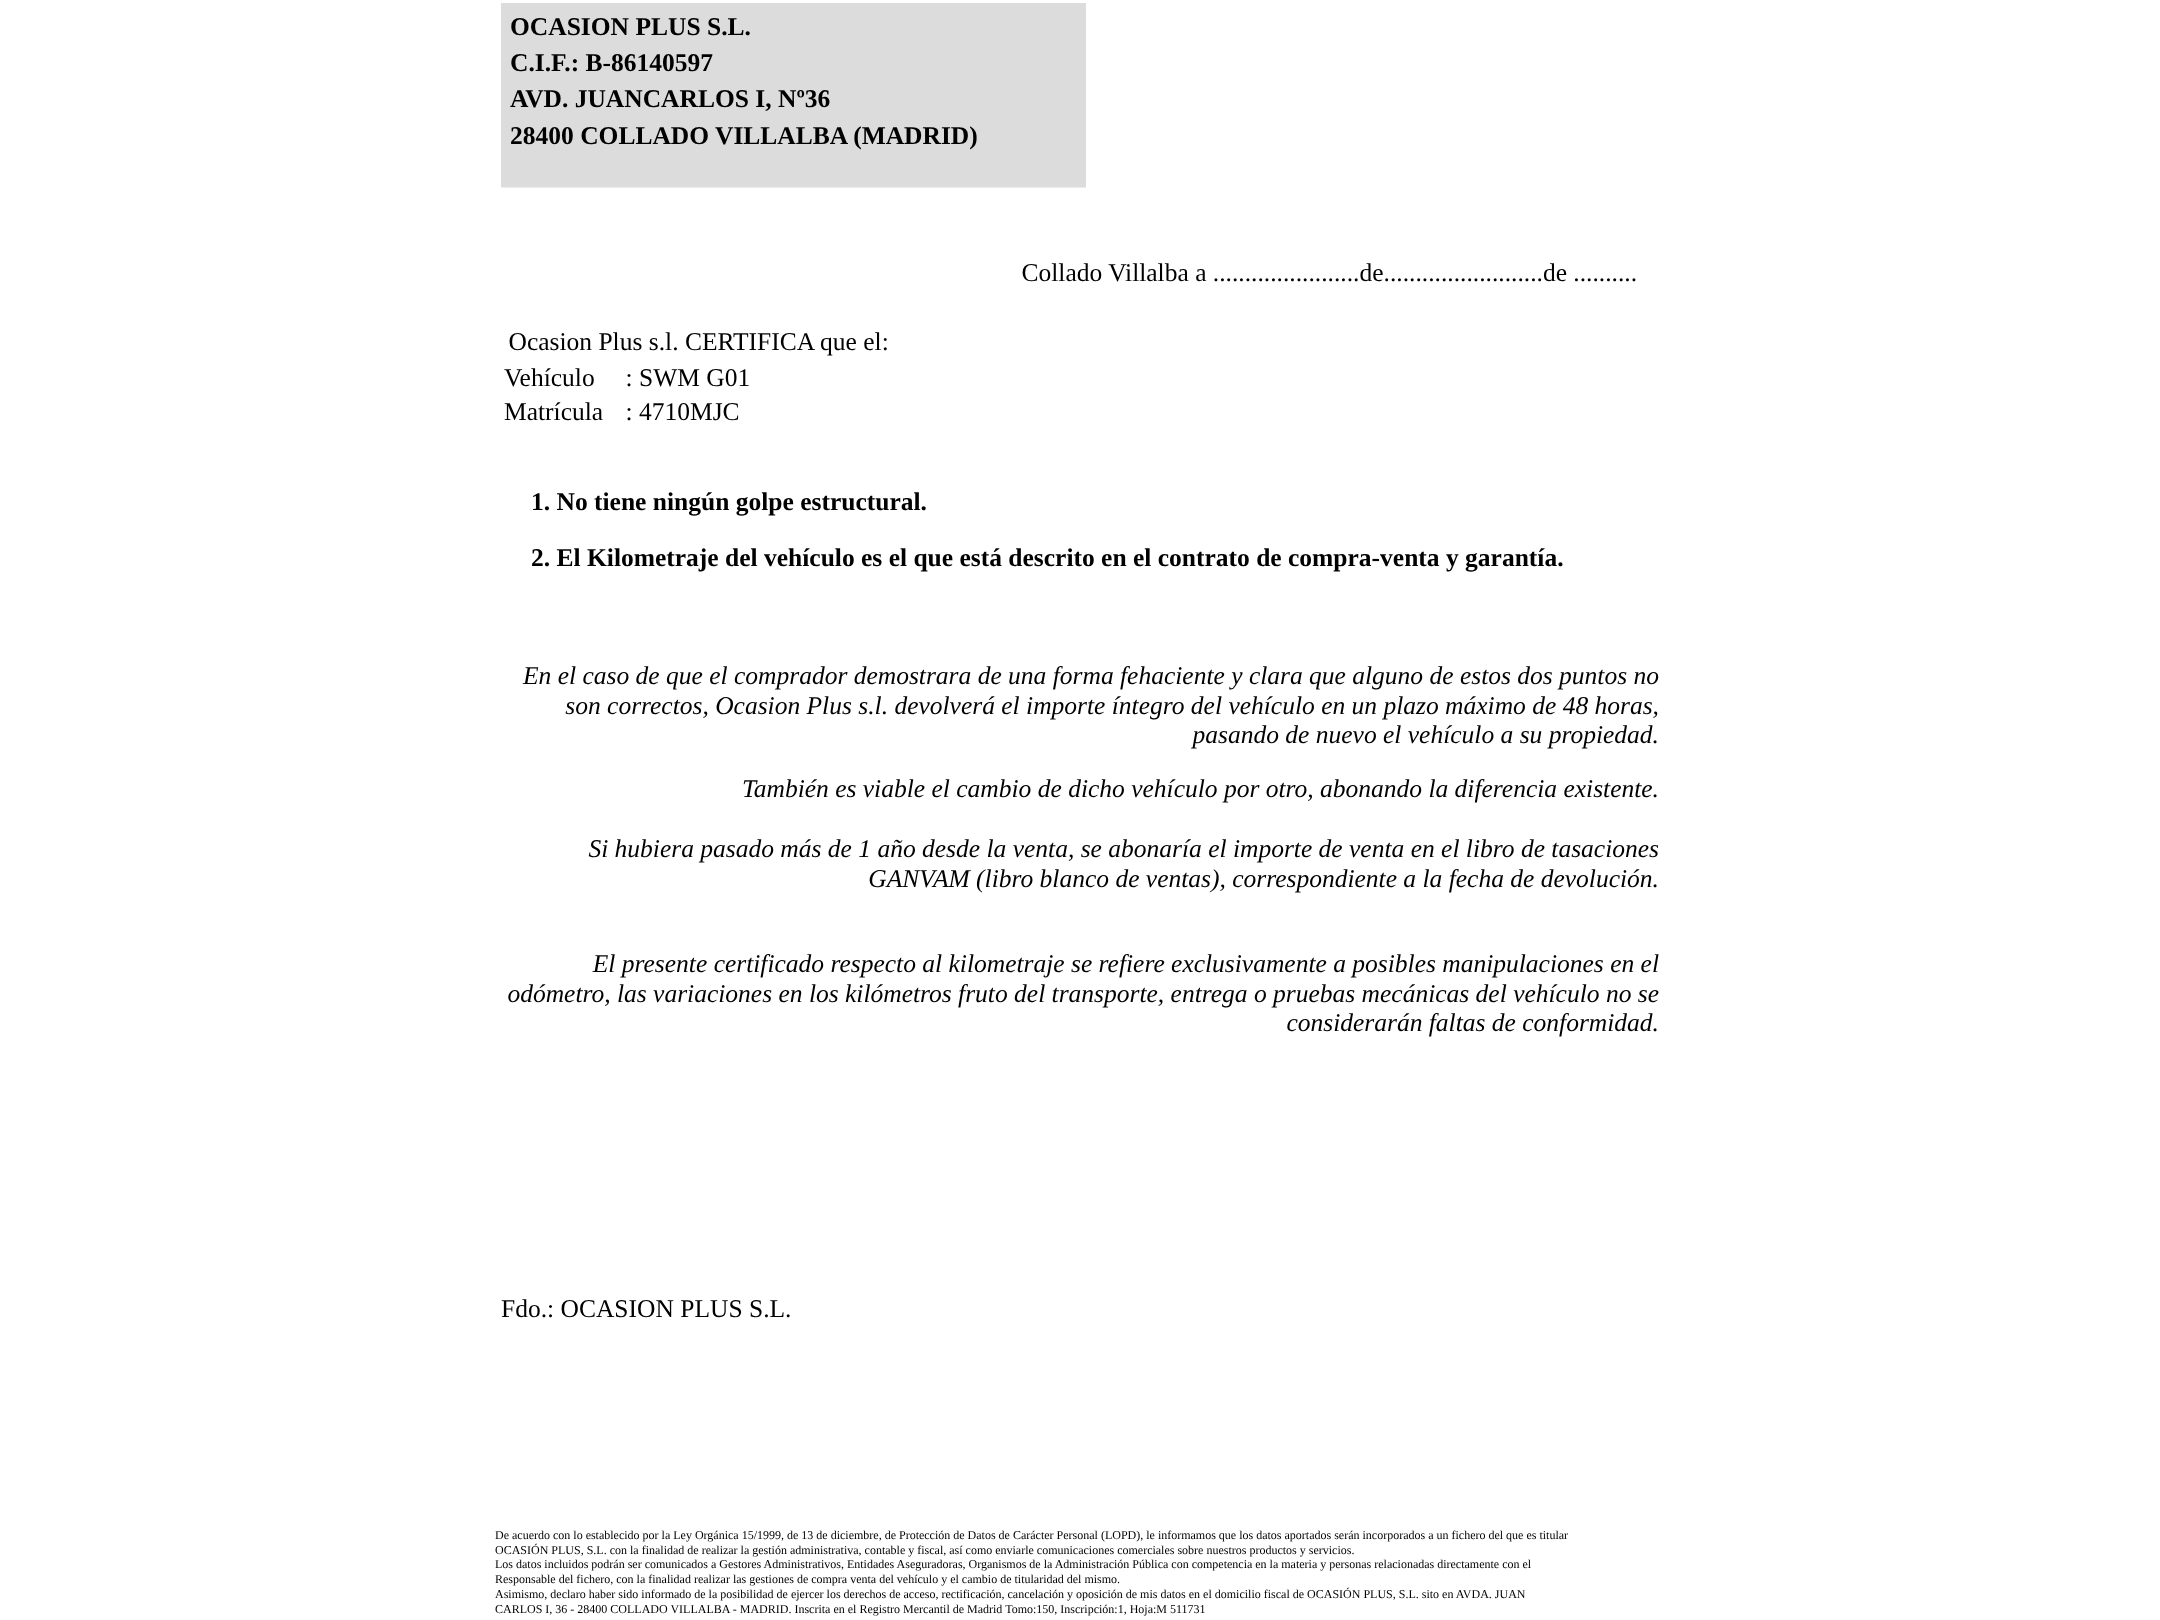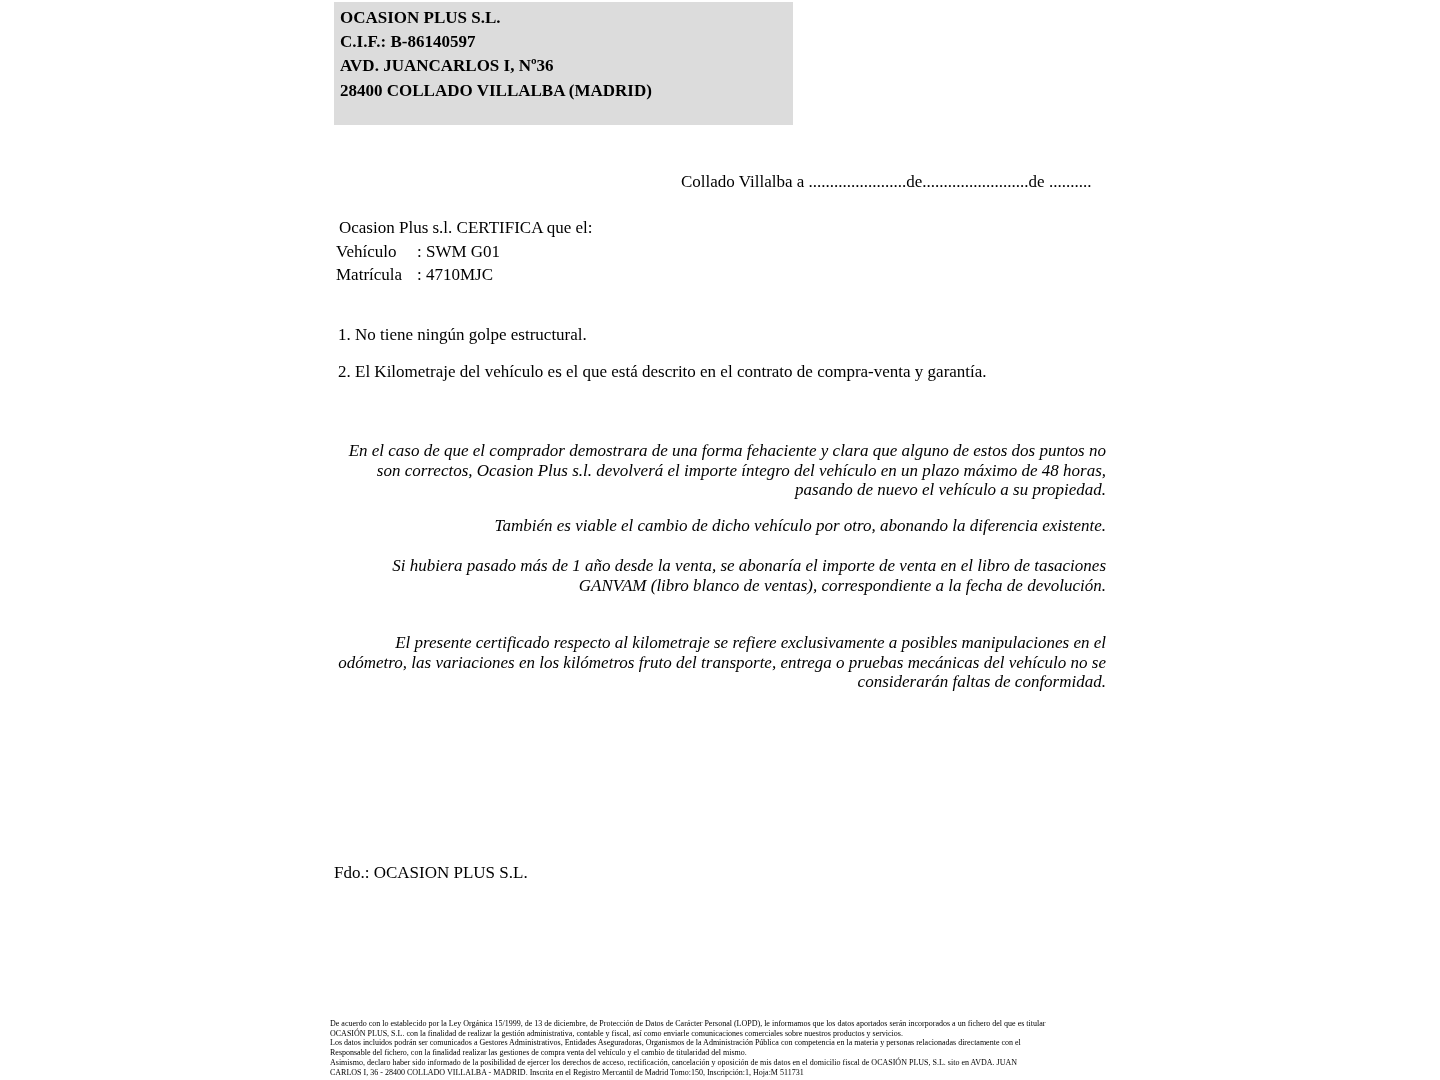--- a/index.html
+++ b/index.html
@@ -13,21 +13,21 @@
     height: 1080px;
     background: #ffffff;
     font-family: "Liberation Serif", serif;
     color: #000000;
     overflow: hidden;
   }
   .header-box {
     position: absolute;
     left: 334px;
     top: 2px;
-    width: 459px;
+    width: 390px;
     height: 123px;
     background: #dcdcdc;
     box-sizing: border-box;
     padding: 4px 0 0 6px;
     font-weight: bold;
     font-size: 17px;
     line-height: 24.2px;
   }
   .date-line {
     position: absolute;
@@ -44,23 +44,24 @@
     line-height: 23.5px;
   }
   .cert-intro { padding-left: 3px; }
   .field-row { white-space: nowrap; }
   .field-label {
     display: inline-block;
     width: 81px;
   }
   .item {
     position: absolute;
-    left: 338px;
+    left: 354px;
     font-size: 17px;
     white-space: nowrap;
+    font-weight: bold;
   }
   .item-1 { top: 325px; }
   .item-2 { top: 362px; }
   .para {
     position: absolute;
     left: 334px;
     width: 772px;
     font-size: 17px;
     line-height: 19.7px;
     text-align: right;

